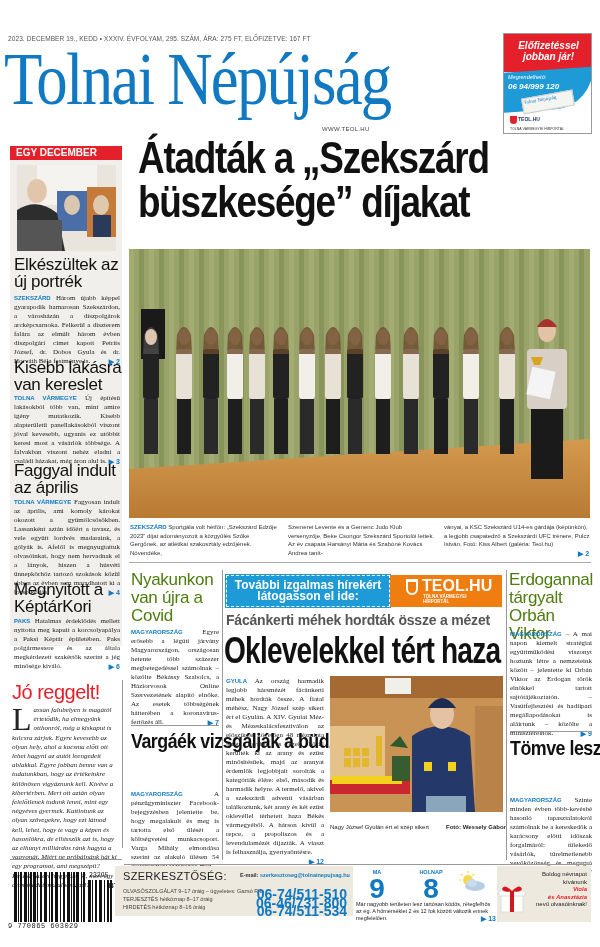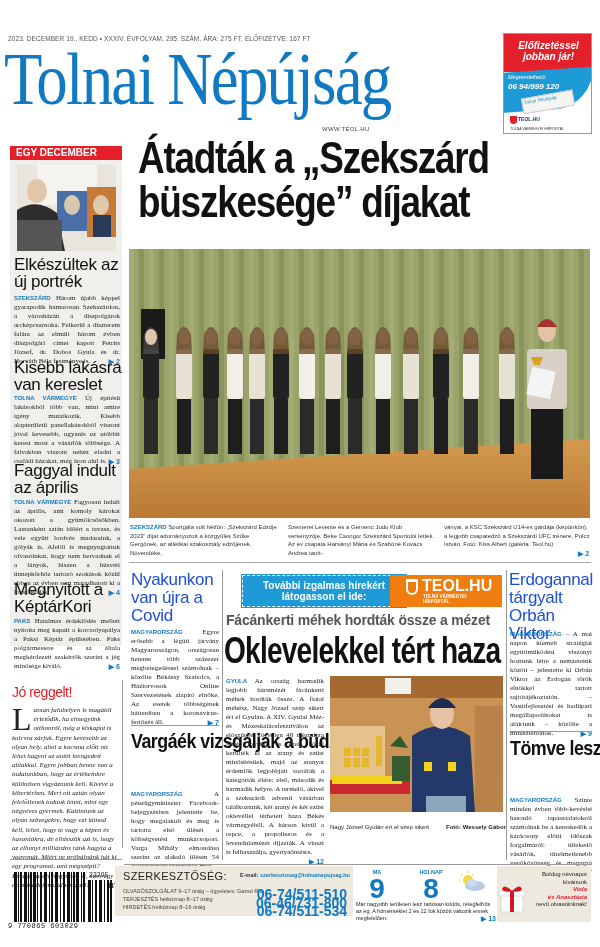--- a/index.html
+++ b/index.html
@@ -25,46 +25,46 @@
   
   .leftcol { left:10px; top:146px; width:112px; height:500px; background:#f0efec; }
   .egyp { left:10px; top:146px; width:112px; height:14px; background:#e4212b; color:#fff; font-weight:bold; font-size:10px; line-height:14px; padding-left:6px; }
   .photo1 { left:17px; top:165px; width:99px; height:86px; overflow:hidden; background:#e8e2da; }
   .lh { font-size:17px; line-height:17px; letter-spacing:-0.3px; color:#111; }
   .lt { font-family:"Liberation Serif", serif; font-size:7px; line-height:9px; color:#222; text-align:justify; }
   .lt .kw { font-family:"Liberation Sans", sans-serif; font-weight:bold; color:#1079c1; font-size:6px; }
   .pg { color:#1079c1; font-weight:bold; font-family:"Liberation Sans", sans-serif; font-size:7px; float:right; }
 
   
-  .jor { left:12px; top:624px; font-size:14px; color:#e4212b; line-height:24px; letter-spacing:-0.5px; }
+  .jor { left:12px; top:624px; font-size:20px; color:#e4212b; line-height:24px; letter-spacing:-0.5px; }
   .jtxt { left:12px; top:650px; width:106px; font-family:"Liberation Serif", serif; font-style:italic; font-size:7px; line-height:9.2px; color:#222; }
   .dropcap { float:left; font-family:"Liberation Serif", serif; font-size:32px; line-height:26px; margin-right:2px; font-style:normal; }
   .vline { left:122px; top:614px; width:1px; height:236px; background:#999; }
 
   
   .barcode { left:14px; top:872px; width:72px; height:50px; }
   .barcode2 { left:88px; top:880px; width:24px; height:42px; }
   .bcnum { left:8px; top:922px; font-family:"Liberation Mono", monospace; font-size:7px; letter-spacing:0.5px; color:#222; }
   .bcnum2 { left:89px; top:872px; font-family:"Liberation Mono", monospace; font-size:6.5px; color:#222; }
 
   
   .headline { left:138px; top:136px; font-family:"Liberation Sans", sans-serif; font-weight:bold; font-size:45px; line-height:44px; letter-spacing:-1.5px; transform:scaleX(0.82); transform-origin:left top; white-space:nowrap; color:#111; }
   .mainphoto { left:129px; top:249px; width:461px; height:269px; overflow:hidden; background:#8f9963; }
   .caption { top:523px; font-size:6px; line-height:8.5px; color:#333; width:148px; }
   .caption .kw { color:#1079c1; font-weight:bold; }
   .hr1 { left:129px; top:562px; width:462px; height:1px; background:#aaa; }
 
   
   .colsep { width:1px; background:#999; }
-  .mh { font-size:17px; line-height:18px; color:#1d4ed8; letter-spacing:-0.3px; }
+  .mh { font-size:17px; line-height:18px; color:#4d7c0f; letter-spacing:-0.3px; }
   .mt { font-family:"Liberation Serif", serif; font-size:7px; line-height:9px; color:#222; text-align:justify; }
   .mt .kw { font-family:"Liberation Sans", sans-serif; font-weight:bold; color:#1079c1; font-size:6px; }
   .bh { font-weight:bold; font-size:21px; line-height:21px; letter-spacing:-0.6px; color:#111; transform:scaleX(0.85); transform-origin:left top; white-space:nowrap; }
 
-  .banner { left:242px; top:575px; width:164px; height:32px; background:#1e9ad6; border:1.5px dashed #fff; outline:1px solid #1e9ad6; color:#fff; font-weight:bold; font-size:10px; line-height:11px; text-align:center; padding-top:4px; }
+  .banner { left:226px; top:575px; width:164px; height:32px; background:#1e9ad6; border:1.5px dashed #fff; outline:1px solid #1e9ad6; color:#fff; font-weight:bold; font-size:12px; line-height:11px; text-align:center; padding-top:4px; }
   .teolbox { left:390px; top:575px; width:112px; height:32px; background:#ef7d10; color:#fff; }
   .teolbox .t1 { position:absolute; left:32px; top:2px; font-weight:bold; font-size:16px; }
   .teolbox .t2 { position:absolute; left:33px; top:19px; font-size:4.5px; font-weight:bold; line-height:5px; }
   .teolbox .shield { position:absolute; left:16px; top:4px; width:12px; height:16px; border:2px solid #fff; border-top-width:3px; border-radius:0 0 7px 7px; }
   .kick { left:226px; top:612px; font-weight:bold; font-size:14px; color:#555; letter-spacing:-0.2px; white-space:nowrap; }
   .bighead { left:224px; top:632px; font-weight:bold; font-size:36px; line-height:38px; letter-spacing:-1px; transform:scaleX(0.78); transform-origin:left top; white-space:nowrap; color:#111; }
   .beephoto { left:330px; top:676px; width:173px; height:136px; overflow:hidden; background:#c08a4a; }
   .bcap { font-size:6px; color:#222; }
 
   

